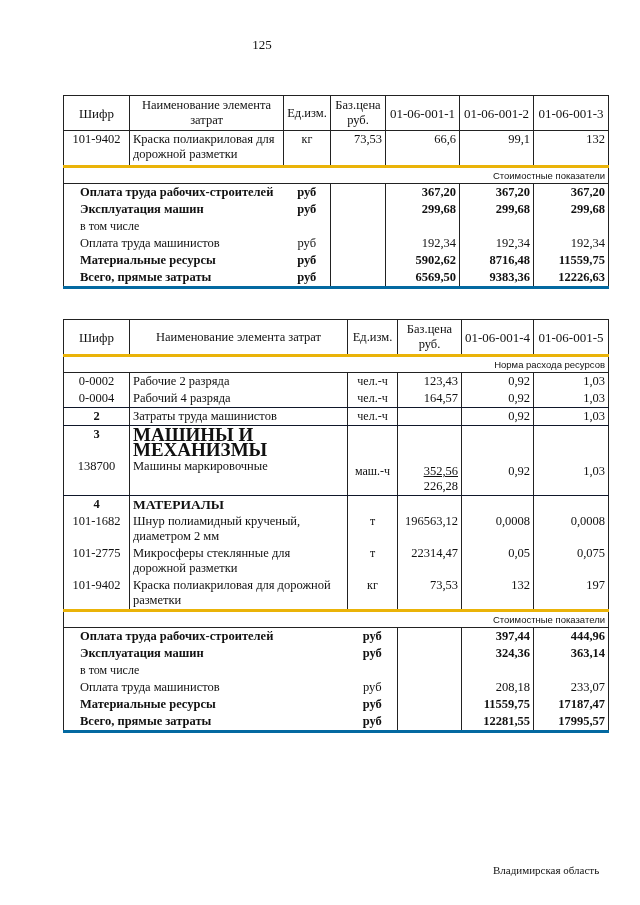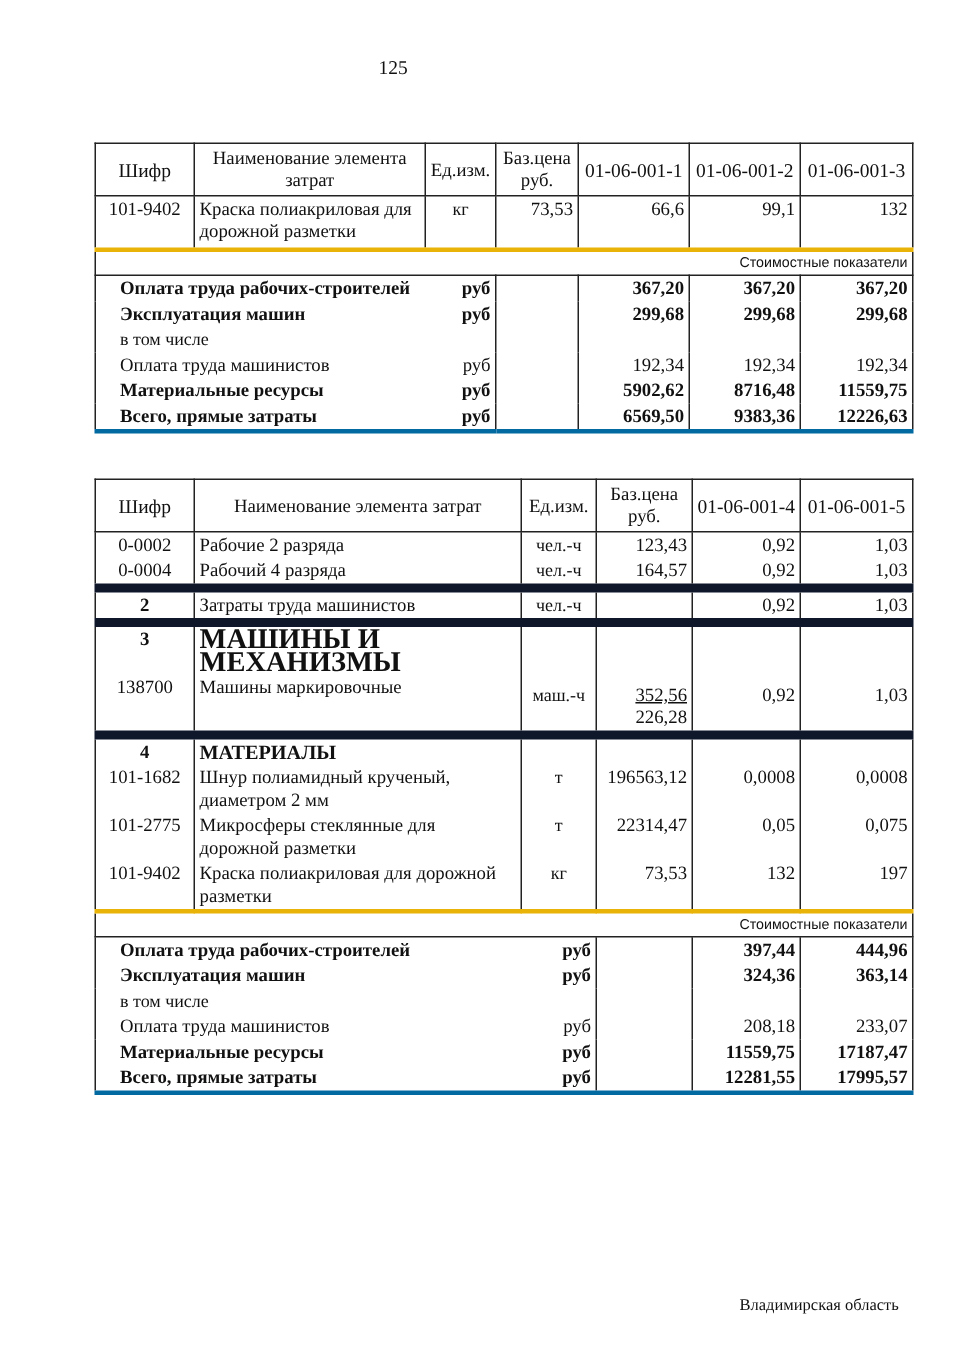--- a/index.html
+++ b/index.html
@@ -20,34 +20,34 @@
       padding: 1px 3px; vertical-align: top;
       border-left: 1px solid #222; border-right: 1px solid #222;
     }
     .t1 { top: 80px; width: 545px; }
     .t2 { top: 304px; width: 545px; }
     tr.head td {
       border-top: 1px solid #222; border-bottom: 1px solid #222;
       text-align: center; vertical-align: middle; padding: 2px 2px;
     }
     tr.head td.code-h, tr.head td.col-h { font-size: 13px; }
-    tr.rb td { border-bottom: 6px solid #0f172a; }
+    tr.rb td { border-bottom: 1px solid #0f172a; }
     td.section {
       font-family: "Liberation Sans", "DejaVu Sans", sans-serif;
       font-size: 9.5px; text-align: right; padding: 1px 6px 0 0;
       border-top: 3px solid #eab308; border-bottom: 1px solid #222;
       line-height: 13px;
     }
     .num { text-align: right; }
     .ctr { text-align: center; }
     .bold { font-weight: bold; }
     .under { text-decoration: underline; }
     .sumname { padding-left: 16px !important; }
     .small { font-size: 12px; }
-    td.nol { border-left: none !important; text-align: right; }
+    td.nol { border-left: none !important; }
     td.nor { border-right: none !important; }
     tr.last td { border-bottom: 3px solid #0369a1; }
     .footer-region {
       position: absolute; top: 864px; left: 493px;
       font-size: 11px; font-family: "Liberation Serif", serif;
     }
   </style>
 </head>
 <body>
 
@@ -148,20 +148,23 @@
   <tbody>
       <tr class="head" style="height:34px">
     <td class="code-h">Шифр</td>
     <td>Наименование элемента затрат</td>
     <td>Ед.изм.</td>
     <td>Баз.цена руб.</td>
     <td class="col-h">01-06-001-4</td>
     <td class="col-h">01-06-001-5</td>
   </tr>
   <tr>
+    <td colspan="6" class="section">Норма расхода ресурсов</td>
+  </tr>
+  <tr>
     <td class="ctr">0-0002</td>
     <td>Рабочие 2 разряда</td>
     <td class="ctr small">чел.-ч</td>
     <td class="num">123,43</td>
     <td class="num">0,92</td>
     <td class="num">1,03</td>
   </tr>
   <tr class="rb">
     <td class="ctr">0-0004</td>
     <td>Рабочий 4 разряда</td>

